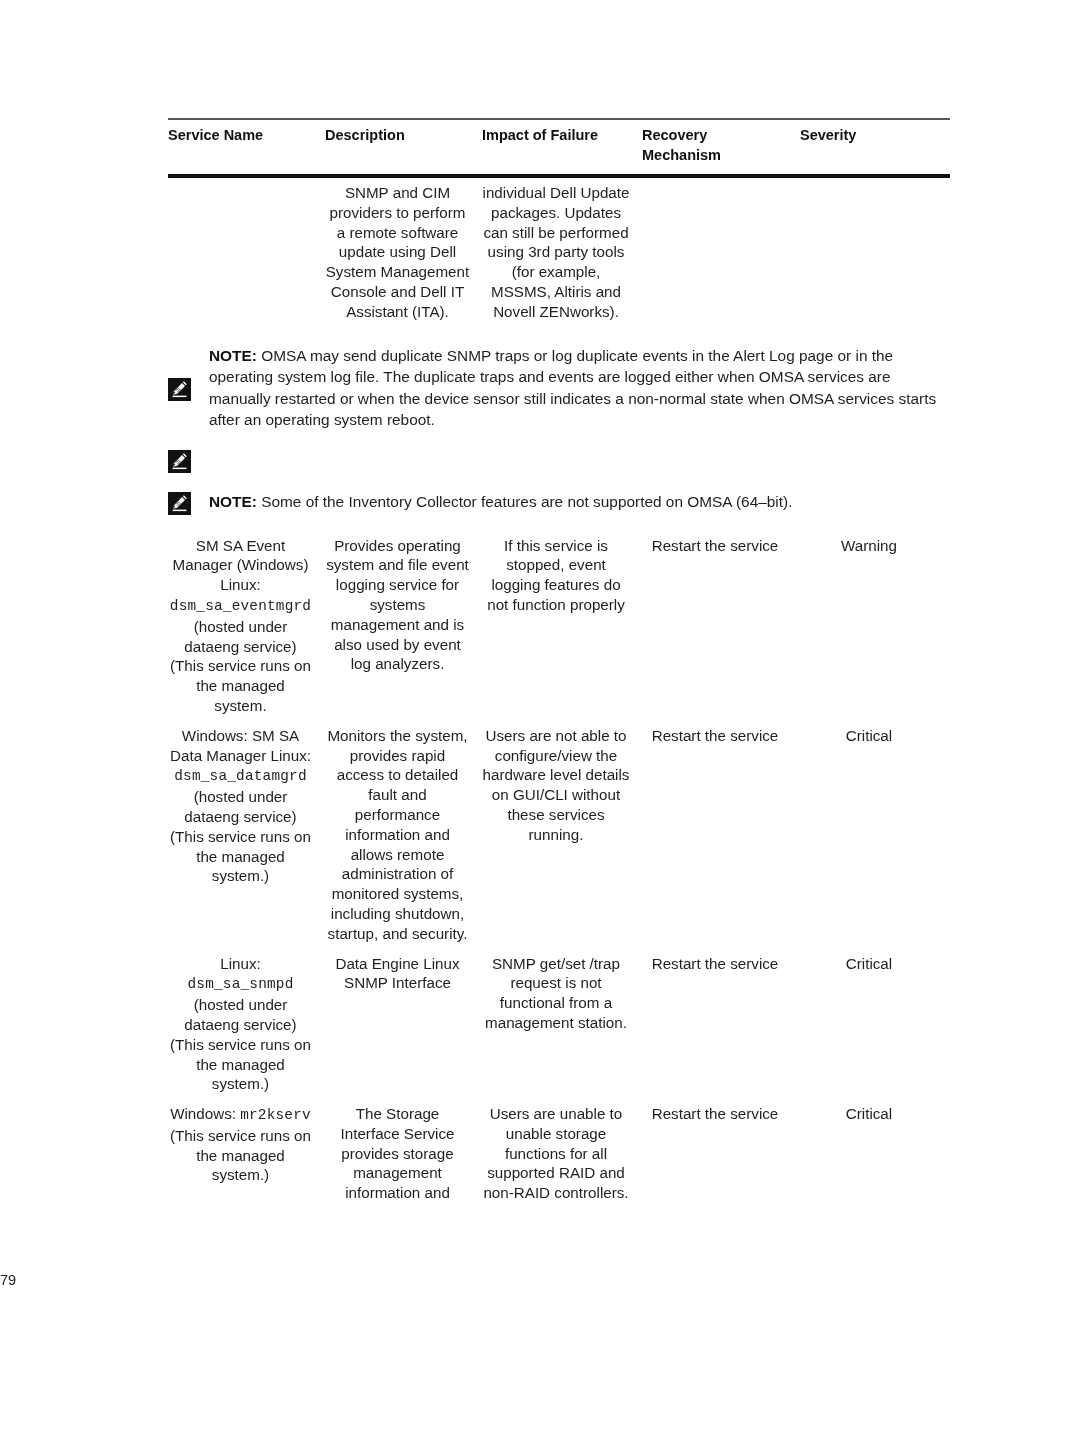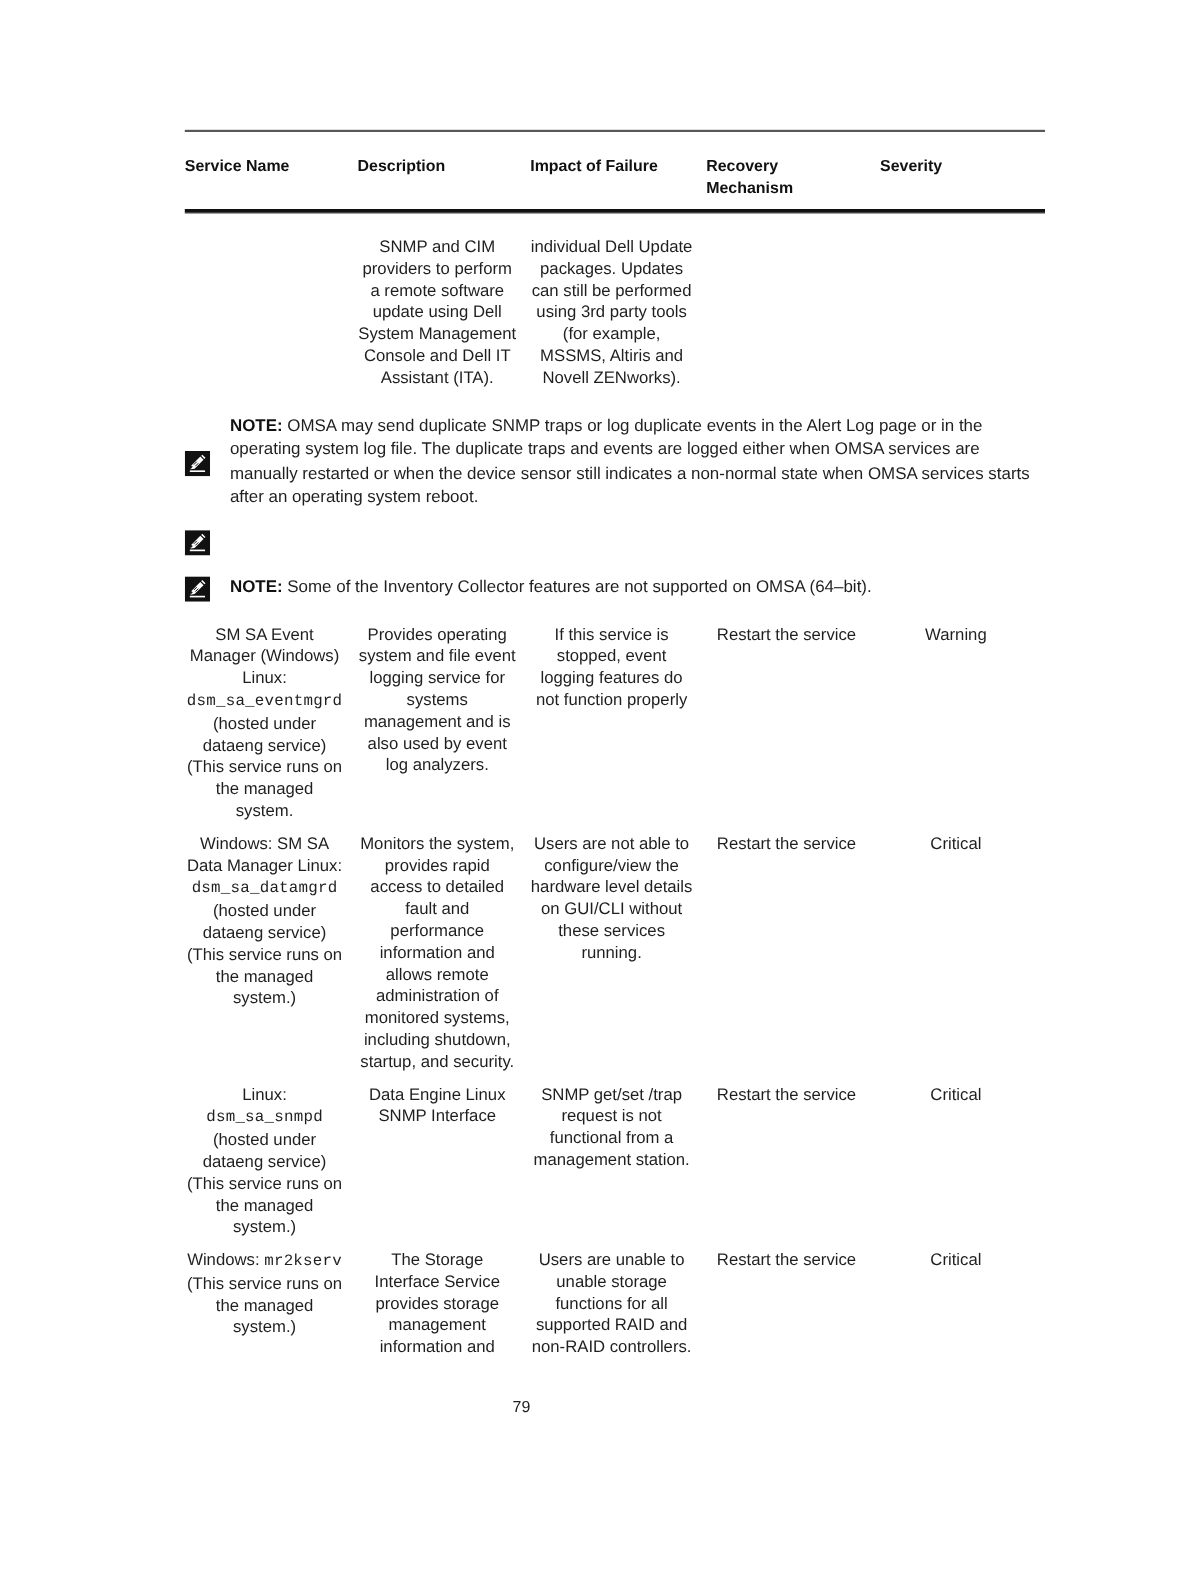--- a/index.html
+++ b/index.html
@@ -42,21 +42,20 @@
     border-top: 3px solid #111111;
     border-bottom: 1px solid #111111;
     width: 782px;
     margin-top: 0;
   }
 
   .tbl {
     width: 782px;
     border-collapse: collapse;
     table-layout: fixed;
-    margin-top: 16px;
   }
   .tbl col.c0 { width: 157px; }
   .tbl col.c1 { width: 157px; }
   .tbl col.c2 { width: 160px; }
   .tbl col.c3 { width: 158px; }
   .tbl col.c4 { width: 150px; }
 
   .tbl th {
     text-align: left;
     vertical-align: top;
@@ -113,21 +112,21 @@
     font-weight: bold;
     color: #111;
   }
 
   
   .folio {
     position: absolute;
     left: 0;
     top: 1272px;
     width: 948px;
-    text-align: center;
+    text-align: left;
     font-size: 14.5px;
     color: #1f1f1f;
   }
 </style>
 </head>
 <body>
 
 <div class="page">
   <div class="content">
 

